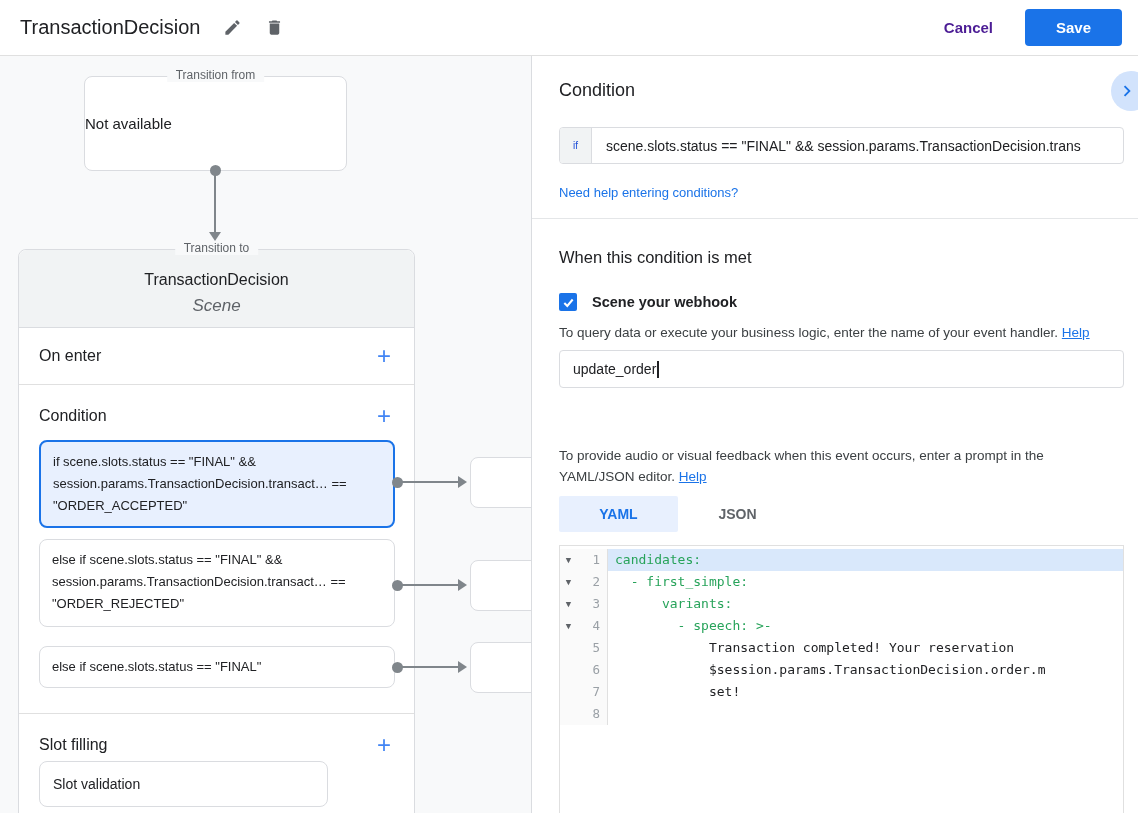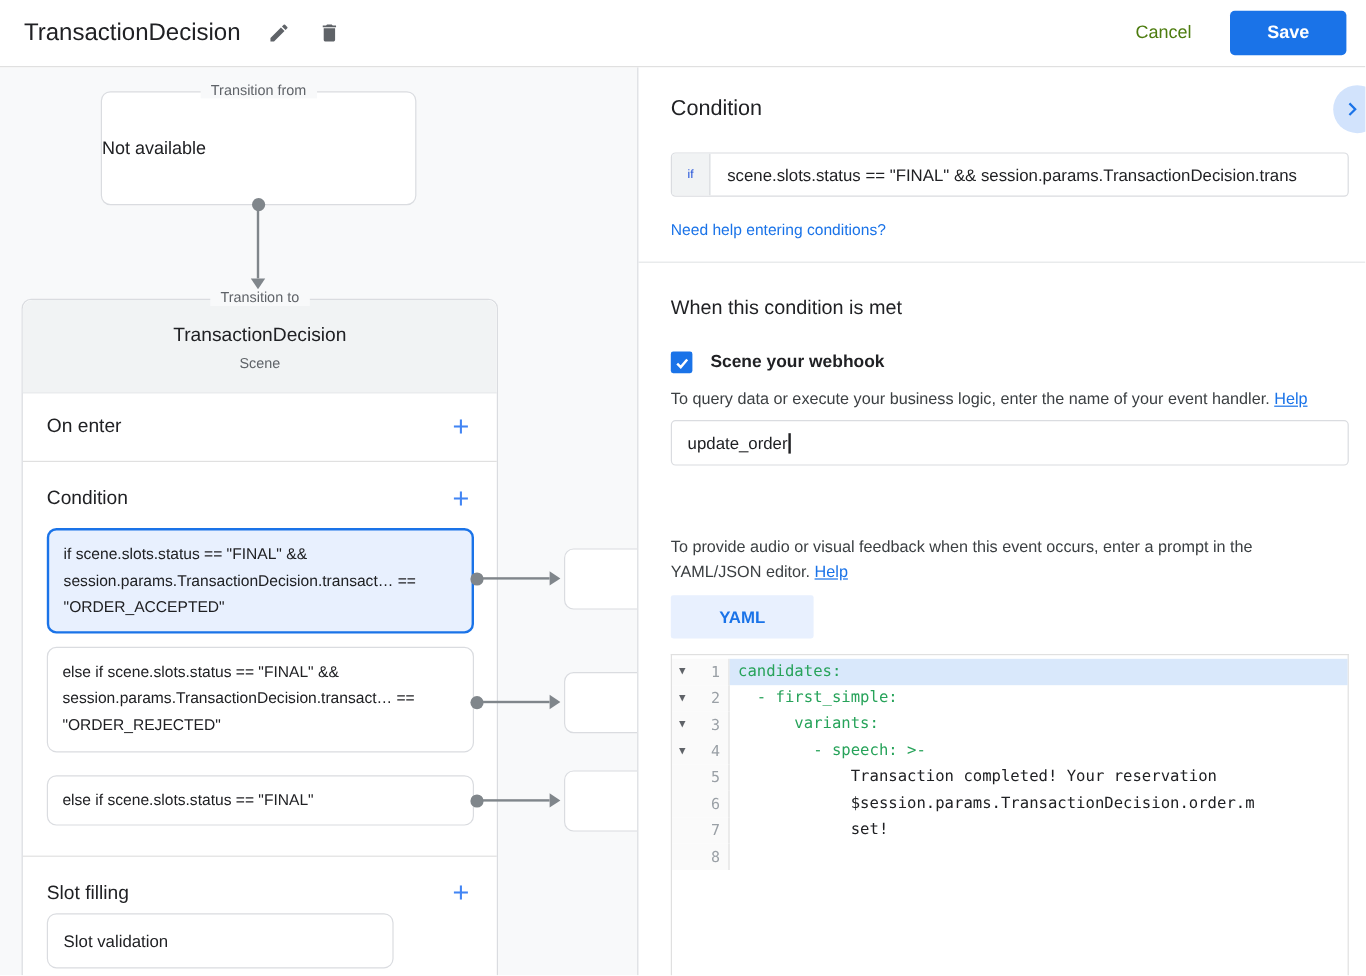--- a/index.html
+++ b/index.html
@@ -8,21 +8,21 @@
 
   
   .topbar { position:absolute; left:0; top:0; width:1138px; height:56px; background:#fff;
             border-bottom:1px solid #e0e0e0; display:flex; align-items:center; padding:0 16px 0 20px; z-index:30; }
   .topbar .title { font-size:20px; color:#202124; }
   .icon-btn { width:24px; height:24px; border:none; background:none; cursor:pointer; color:#5f6368;
               display:flex; align-items:center; justify-content:center; }
   .icon-btn svg { width:19px; height:19px; fill:#5f6368; }
   .topbar .title-icons { display:flex; gap:18px; margin-left:20px; }
   .topbar .spacer { flex:1; }
-  .btn-cancel { background:none; border:none; color:#4d7c0f; font-size:15px; font-weight:400;
+  .btn-cancel { background:none; border:none; color:#4c1d95; font-size:15px; font-weight:700;
                 padding:8px 16px; cursor:pointer; font-family:inherit; }
   .btn-save { background:#1a73e8; border:none; color:#fff; font-size:15px; font-weight:700;
               border-radius:4px; width:97px; height:37px; margin-left:16px; cursor:pointer; font-family:inherit; }
 
   
   .left-pane { position:absolute; left:0; top:56px; width:531px; height:757px; background:#f8f9fa; overflow:hidden; }
   .legend { position:absolute; top:-9px; left:50%; transform:translateX(-50%); background:#f8f9fa;
             padding:0 9px; font-size:12px; color:#5f6368; white-space:nowrap; }
 
   .from-box { position:absolute; left:84px; top:20px; width:263px; height:95px; background:#fff;
@@ -34,21 +34,21 @@
                 border-right:6px solid transparent; border-top:9px solid #80868b; }
   .h-line { position:absolute; height:2px; background:#80868b; }
   .arrow-right { position:absolute; width:0; height:0; border-top:6px solid transparent;
                  border-bottom:6px solid transparent; border-left:9px solid #80868b; }
 
   .to-box { position:absolute; left:18px; top:193px; width:397px; height:640px; background:#fff;
             border:1px solid #dadce0; border-radius:8px; }
   .to-header { height:78px; background:#f1f3f4; border-bottom:1px solid #dadce0;
                border-radius:8px 8px 0 0; text-align:center; padding-top:21px; }
   .to-header .scene-title { font-size:16px; color:#202124; }
-  .to-header .scene-sub { font-size:12px; color:#5f6368; margin-top:7px; }
+  .to-header .scene-sub { font-size:17px; color:#5f6368; margin-top:7px;font-style:italic; }
 
   .section-row { display:flex; align-items:center; padding:0 18px 0 20px; }
   .row-on-enter { height:57px; border-bottom:1px solid #e0e0e0; }
   .section-label { font-size:16px; color:#202124; }
   .plus { margin-left:auto; width:24px; height:24px; border:none; background:none; cursor:pointer;
           color:#4285f4; font-size:24px; font-weight:300; line-height:22px; display:flex;
           align-items:center; justify-content:center; }
   .row-cond-label { height:44px; margin-top:9px; }
   .row-slot-label { height:42px; margin-top:6px; }
 
@@ -246,20 +246,21 @@
         <span class="caret"></span>
     </div>
 
     <div class="desc" style="top:389px; max-width:556px;">
       <span>To provide audio or visual feedback when this event occurs, enter a prompt in the YAML/JSON editor.</span>
       <a class="link">Help</a>
     </div>
 
     <div class="tabs">
       <div class="tab active">YAML</div>
+      <div class="tab">JSON</div>
     </div>
 
     <div class="editor">
       <div class="ed-line hl">
         <span class="ed-gutter">
             <span class="ed-fold">▼</span>
             <span class="ed-num">1</span>
           </span>
         <span class="ed-code key">candidates:</span>
       </div>

